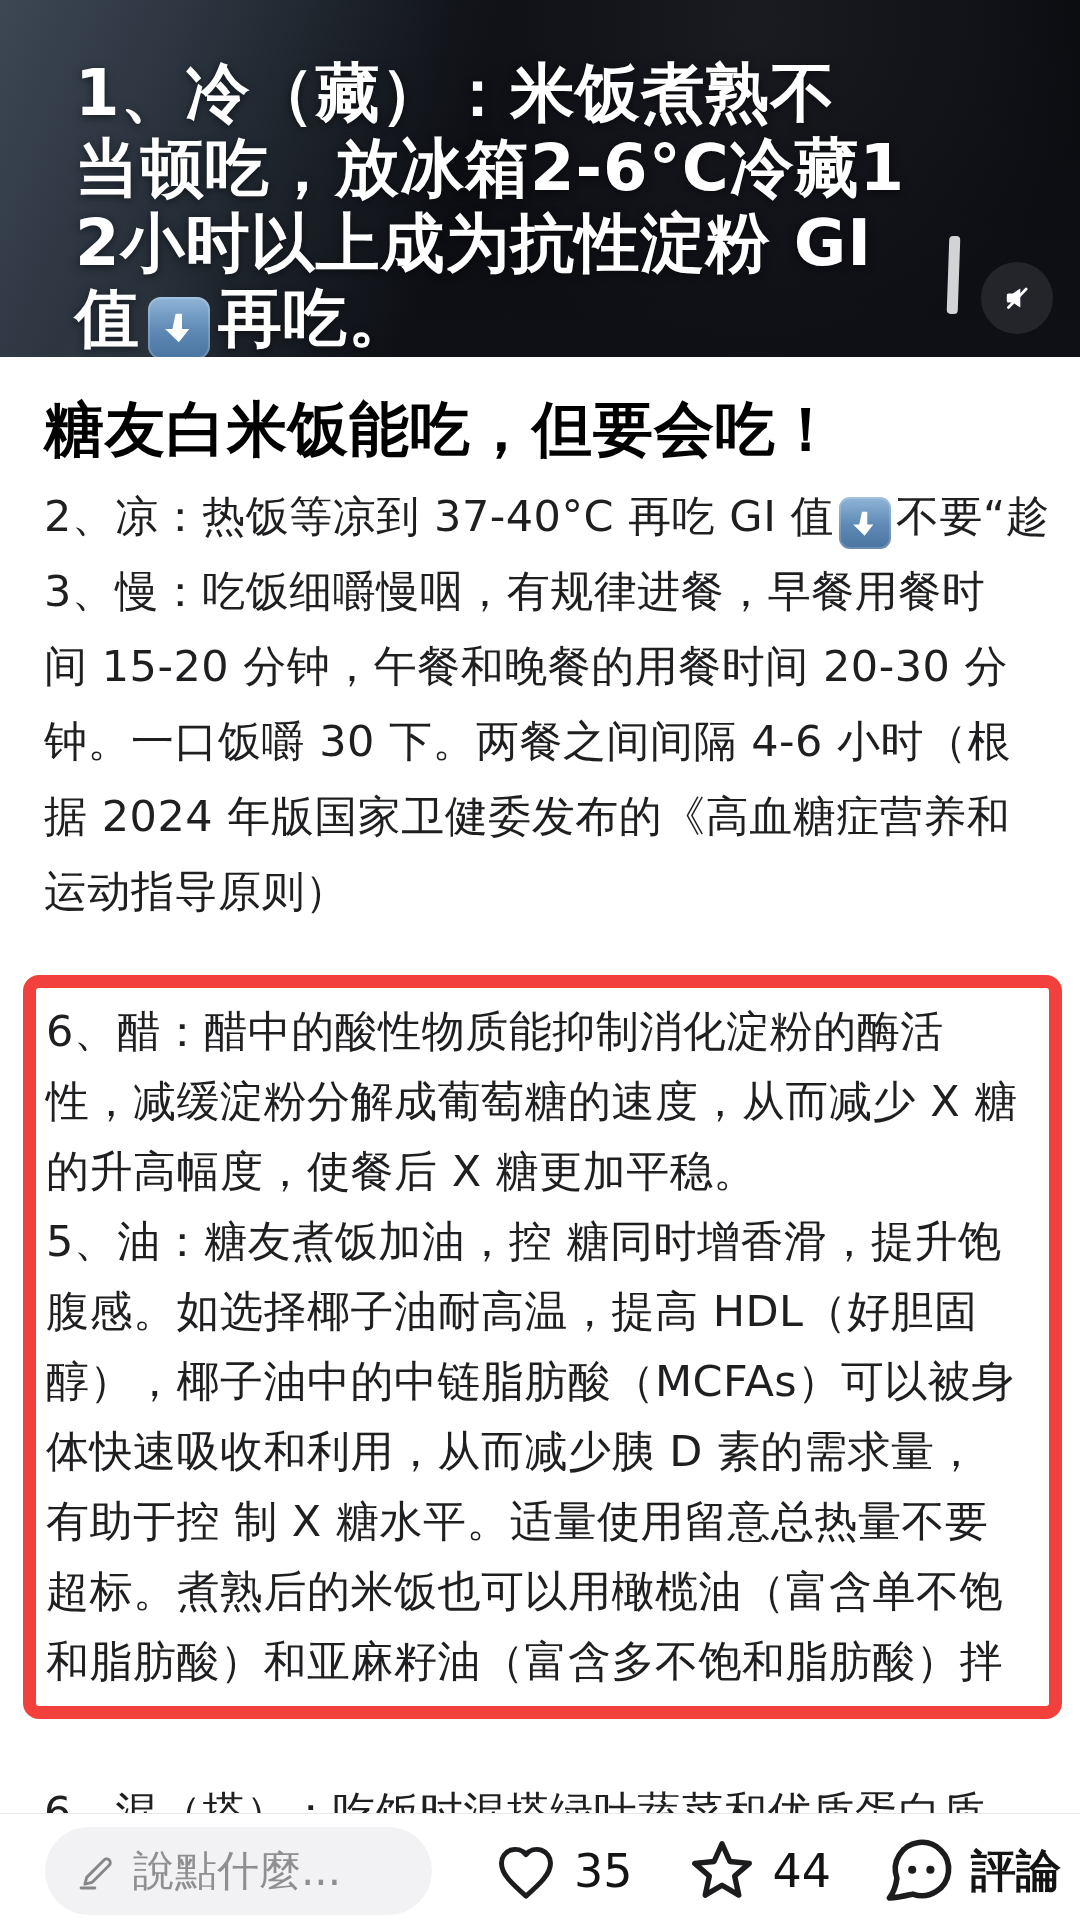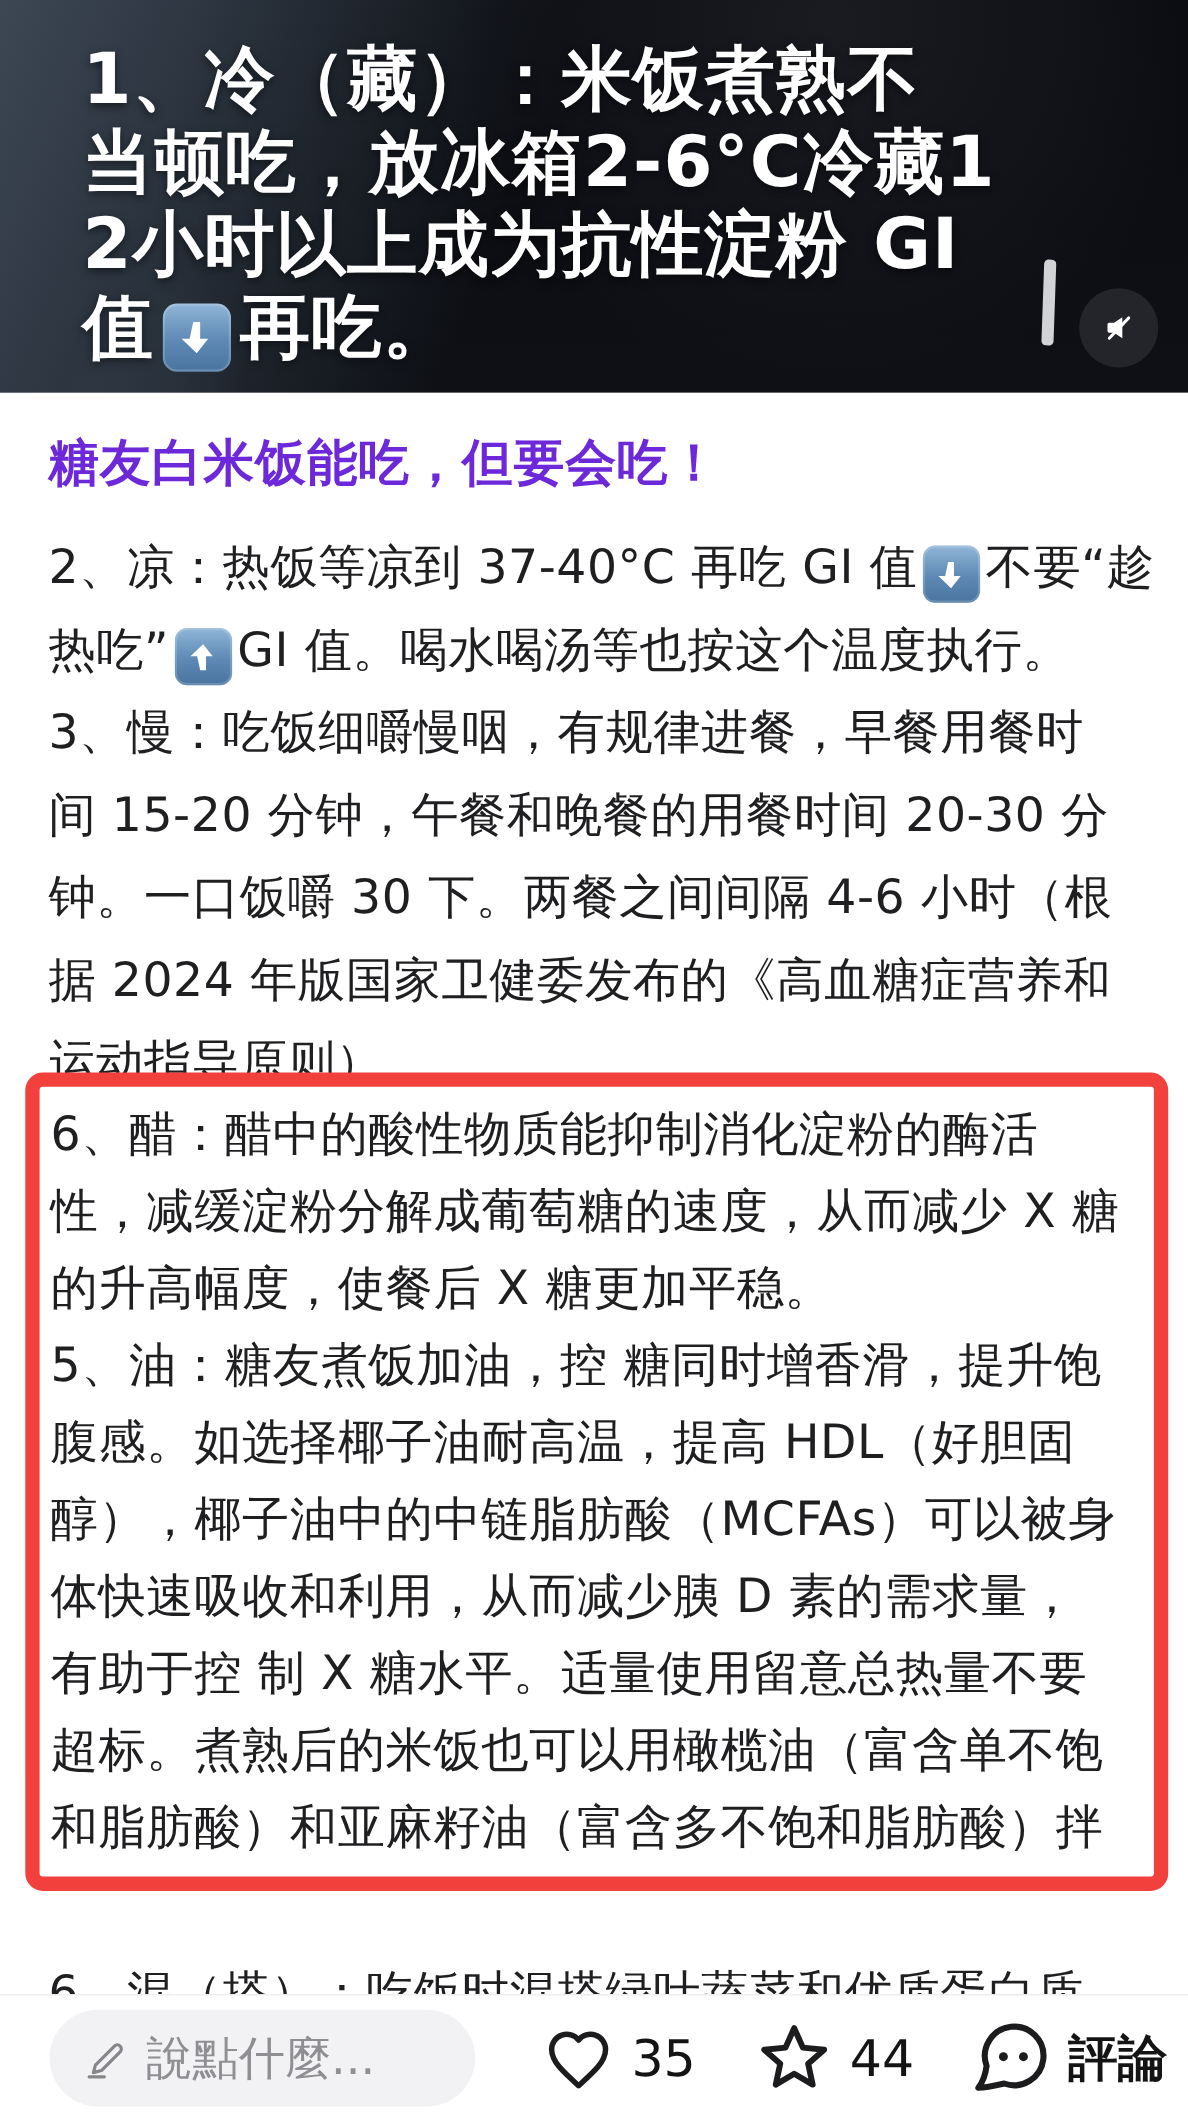--- a/index.html
+++ b/index.html
@@ -15,21 +15,21 @@
       radial-gradient(circle 340px at 70% 6%, #191b20 0%, #111319 62%, rgba(10,11,14,0) 100%),
       linear-gradient(112deg, #3d4754 0%, #2c3540 16%, rgba(18,22,28,0) 44%),
       radial-gradient(circle 230px at 6% 100%, #39414e 0%, rgba(20,24,30,0) 70%),
       linear-gradient(180deg, #0b0c10 0%, #0e1015 100%);
   }
   .streak{
     position:absolute;left:948px;top:236px;width:11px;height:78px;background:#e8e9ea;
     opacity:.9;border-radius:4px;transform:rotate(2deg);
   }
   .hero-caption{
-    position:absolute;left:75px;top:36px;width:960px;
+    position:absolute;left:75px;top:56px;width:960px;
     color:#ffffff;font-size:64px;line-height:75px;font-weight:600;letter-spacing:1px;
     text-shadow:0 2px 8px rgba(0,0,0,.55);
   }
   .hero-caption .ln{white-space:nowrap;}
   .mute-btn{
     position:absolute;left:981px;top:262px;width:72px;height:72px;border-radius:50%;
     background:rgba(42,43,47,.82);display:flex;align-items:center;justify-content:center;
   }
   .mute-btn svg{width:36px;height:36px;}
   
@@ -40,21 +40,21 @@
   }
   .emoji-sq svg{width:64%;height:64%;}
   .emoji-sq.big{width:62px;height:62px;border-radius:13px;margin:0 8px;vertical-align:-8px;}
   .emoji-sq.inline{width:52px;height:52px;border-radius:11px;margin:0 5px;vertical-align:-9px;}
   
   .content{
     position:absolute;left:0;top:357px;width:1080px;height:1456px;overflow:hidden;background:#fff;
     color:#1f1f22;
   }
   .page-title{
-    position:absolute;left:44px;top:33px;font-size:46px;font-weight:700;color:#6d28d9;
+    position:absolute;left:44px;top:33px;font-size:60px;font-weight:700;color:#000000;
     white-space:nowrap;letter-spacing:1px;
   }
   .flow{
     position:absolute;left:44px;top:122px;width:1000px;
     font-size:43px;line-height:75px;font-weight:500;letter-spacing:.5px;
   }
   .flow .ln{white-space:nowrap;}
   .highlight-box{
     position:absolute;left:23px;top:618px;width:1039px;box-sizing:border-box;
     border:13px solid #f2413d;border-radius:16px;
@@ -117,27 +117,20 @@
     <div class="page-title">糖友白米饭能吃，但要会吃！</div>
 
     <div class="flow">
       <div class="ln">
         <span>2、凉：热饭等凉到 37-40°C 再吃 GI 值</span><span class="emoji-sq inline">
             <svg viewBox="0 0 24 24">
               <path d="M10.1 3.5h3.8v9.2h4.4L12 20.7 3.7 12.7h4.4z" fill="#fff"></path>
             </svg>
           </span><span>不要“趁</span>
       </div>
-      <div class="ln">
-        <span>热吃”</span><span class="emoji-sq inline">
-            <svg viewBox="0 0 24 24">
-              <path d="M10.1 20.5h3.8v-9.2h4.4L12 3.3 3.7 11.3h4.4z" fill="#fff"></path>
-            </svg>
-          </span><span>GI 值。喝水喝汤等也按这个温度执行。</span>
-      </div>
       <div class="ln">3、慢：吃饭细嚼慢咽，有规律进餐，早餐用餐时</div>
       <div class="ln">间 15-20 分钟，午餐和晚餐的用餐时间 20-30 分</div>
       <div class="ln">钟。一口饭嚼 30 下。两餐之间间隔 4-6 小时（根</div>
       <div class="ln">据 2024 年版国家卫健委发布的《高血糖症营养和</div>
       <div class="ln">运动指导原则）</div>
     </div>
 
     <div class="highlight-box">
       <div class="ln">6、醋：醋中的酸性物质能抑制消化淀粉的酶活</div>
       <div class="ln">性，减缓淀粉分解成葡萄糖的速度，从而减少 X 糖</div>

